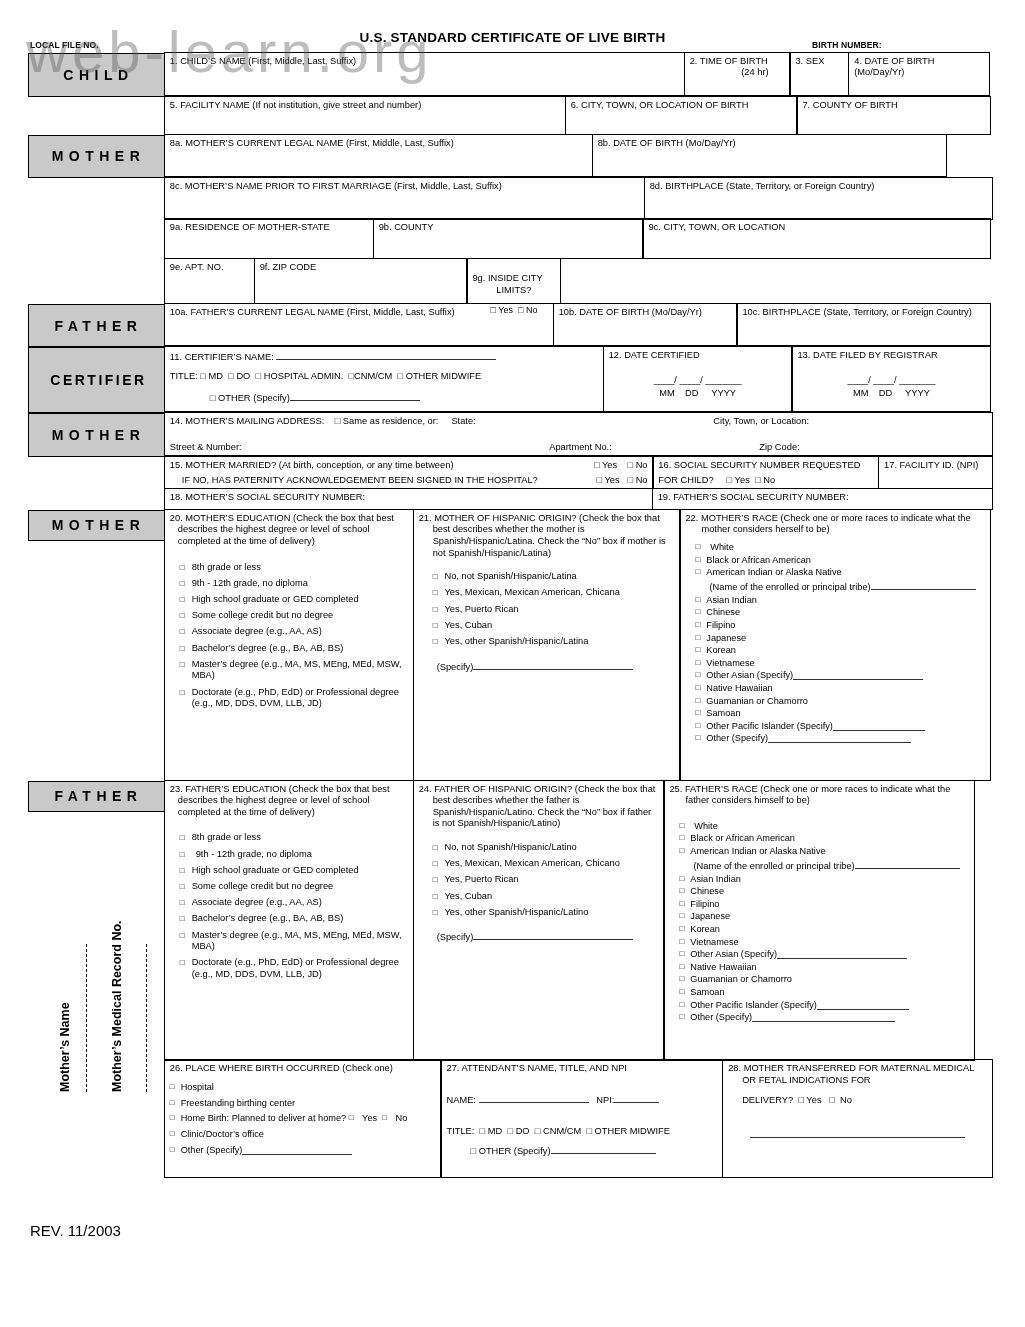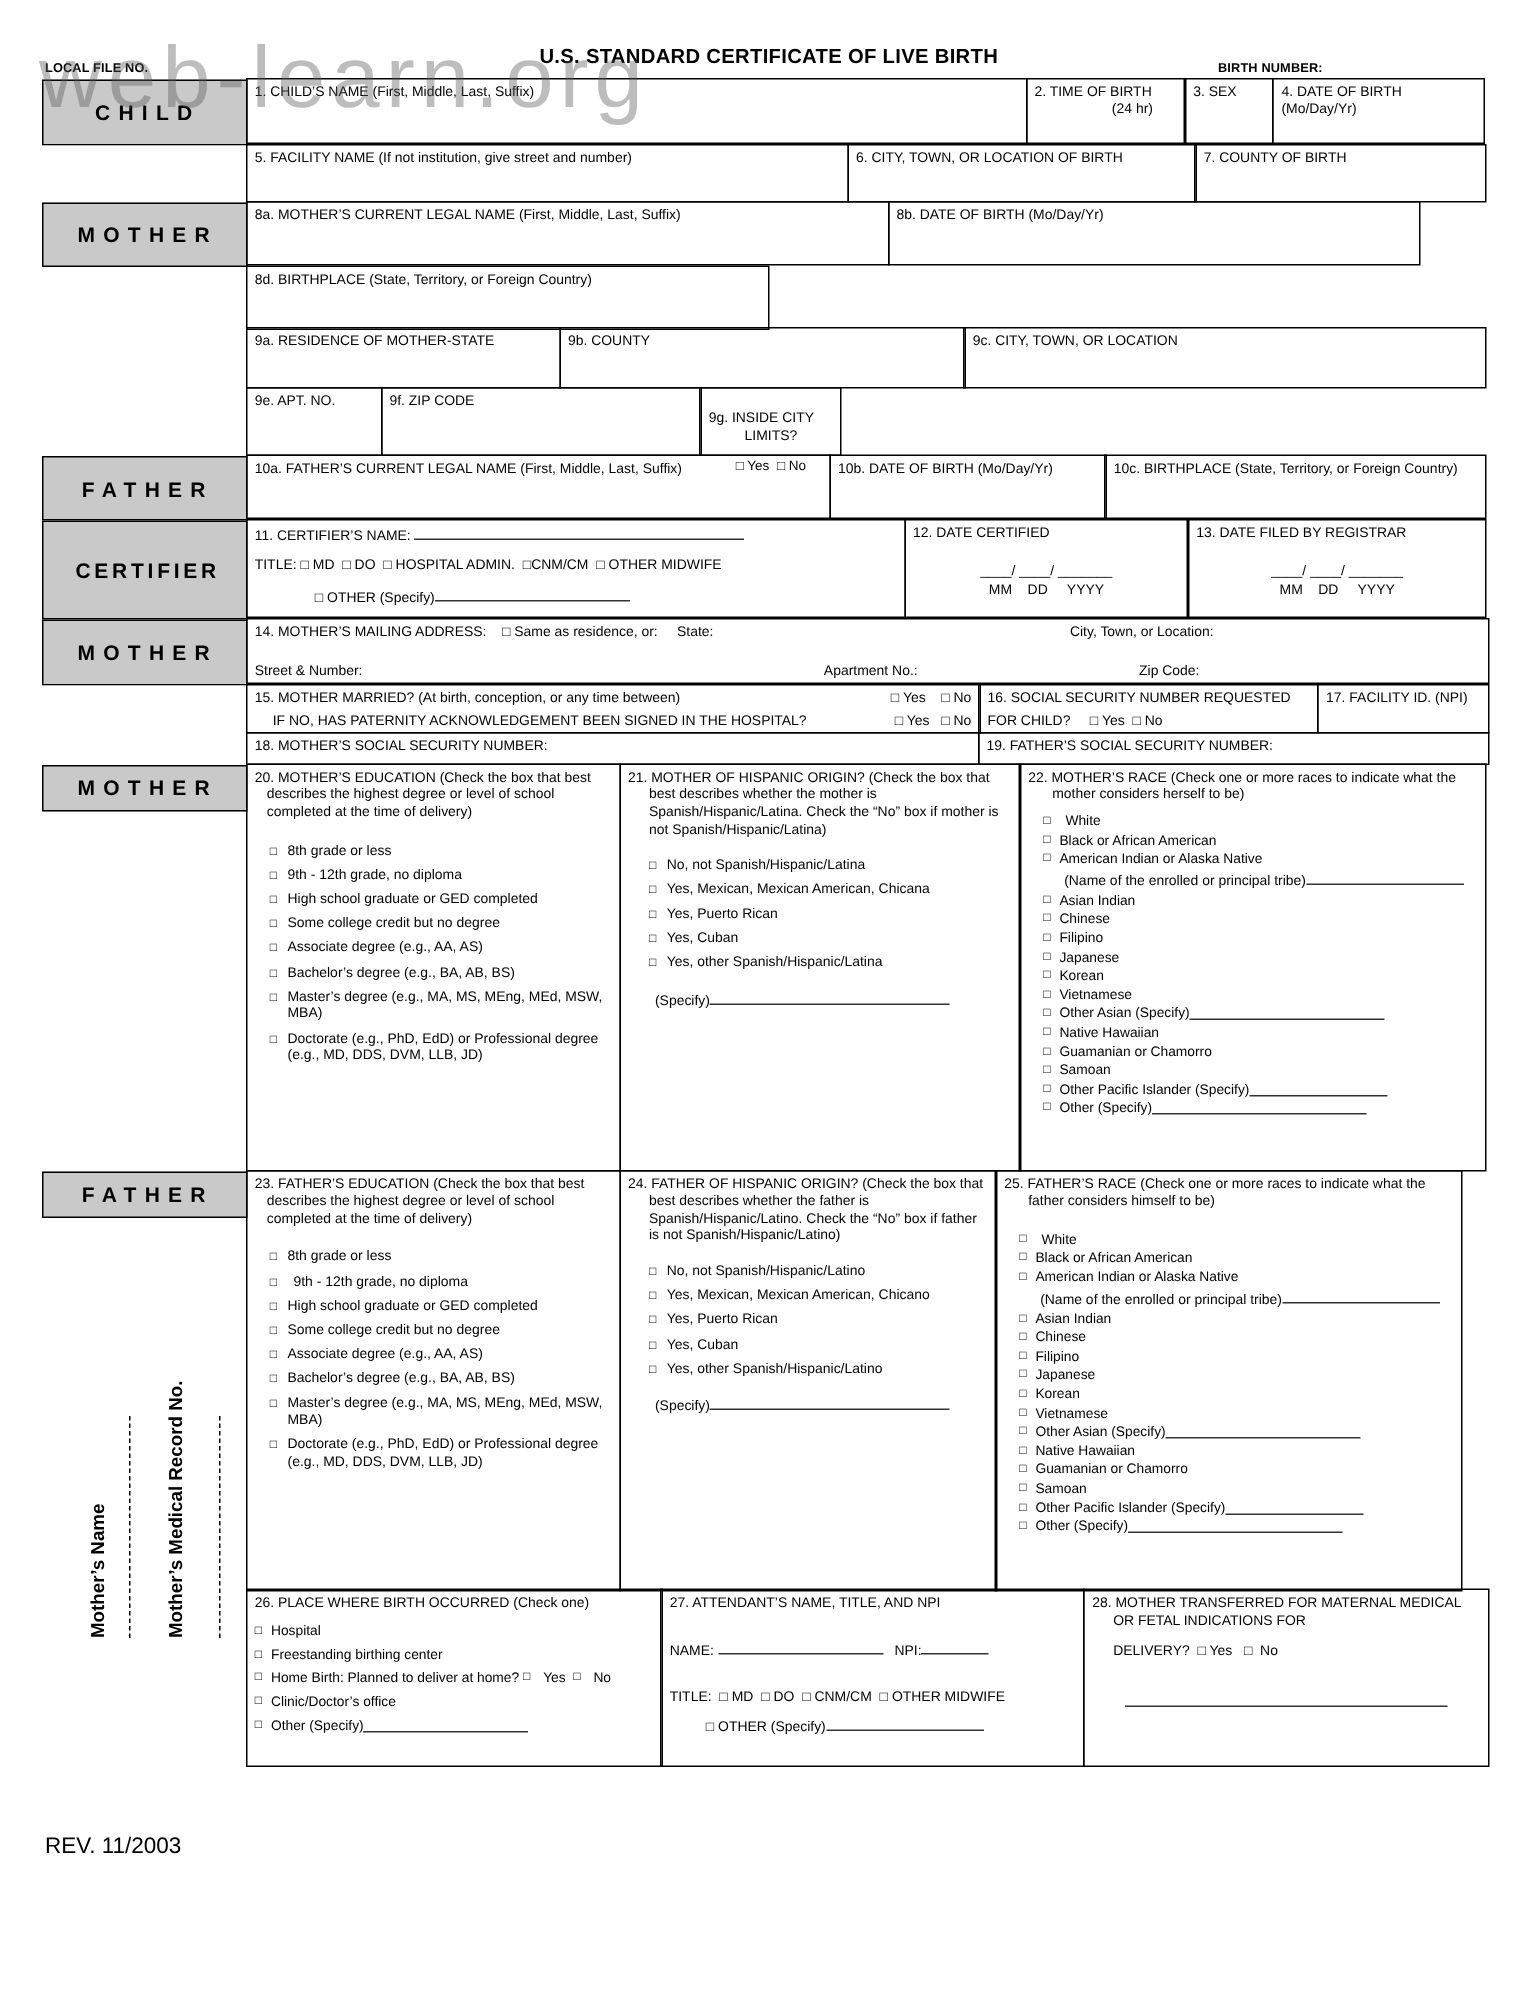--- a/index.html
+++ b/index.html
@@ -155,20 +155,23 @@
       <div class="cell" style="width:429px;height:43px">
         <span>8a.  MOTHER’S CURRENT LEGAL NAME (First, Middle, Last, Suffix)</span>
       </div>
       <div class="cell" style="width:355px;height:43px">
         <span>8b.  DATE OF BIRTH (Mo/Day/Yr)</span>
       </div>
     </div>
 
     <div class="row">
       <div class="spacer137"></div>
+      <div class="cell" style="width:481px;height:43px">
+        <span>8c.  MOTHER’S NAME PRIOR TO FIRST MARRIAGE (First, Middle, Last, Suffix)</span>
+      </div>
       <div class="cell" style="width:349px;height:43px">
         <span>8d.  BIRTHPLACE (State, Territory, or Foreign Country)</span>
       </div>
     </div>
 
     <div class="row">
       <div class="spacer137"></div>
       <div class="cell" style="width:210px;height:41px">
         <span>9a. RESIDENCE OF MOTHER-STATE</span>
       </div>

